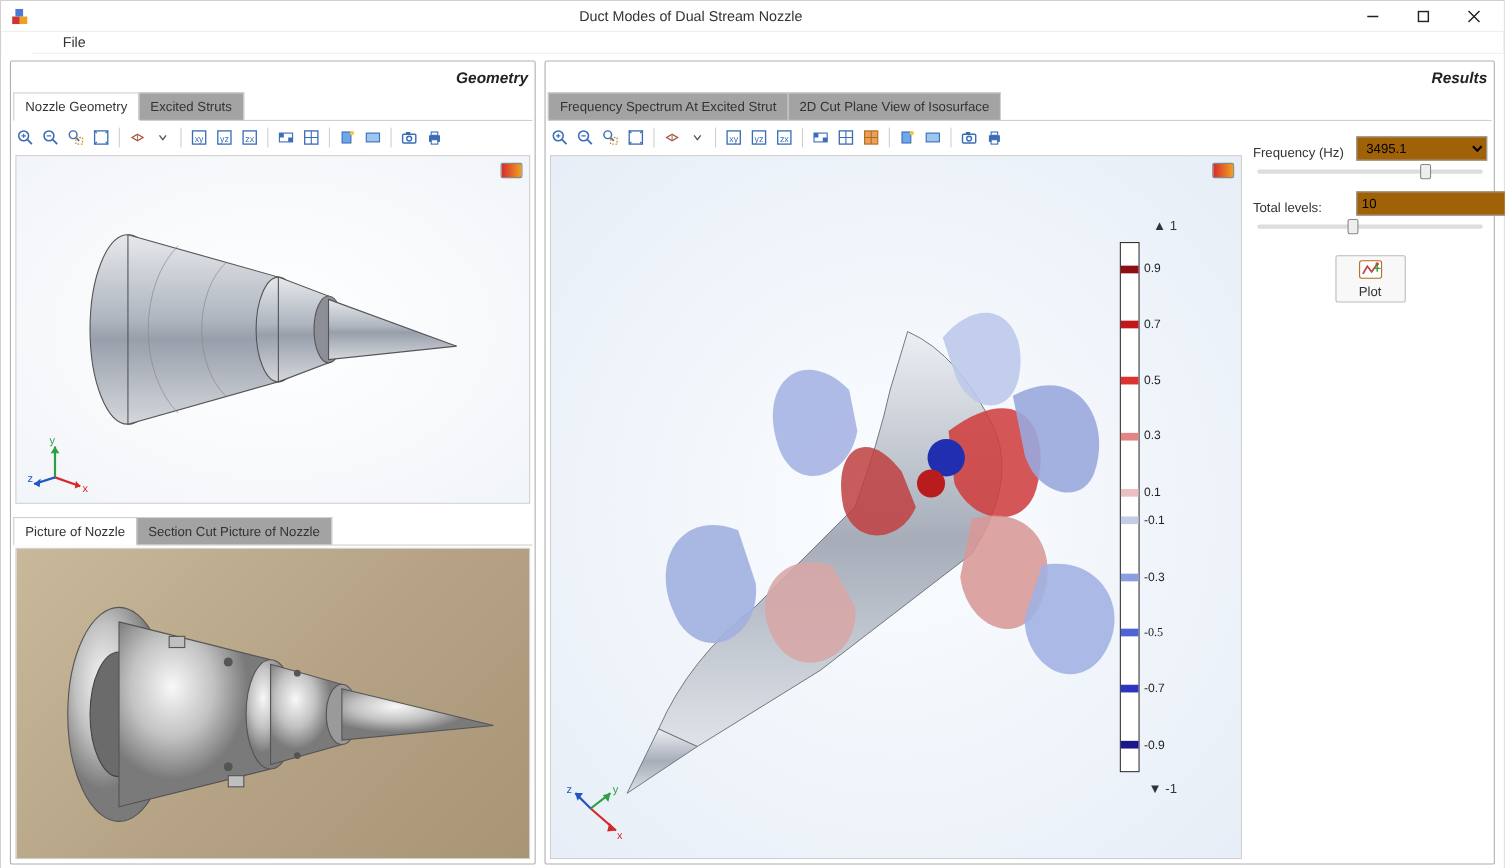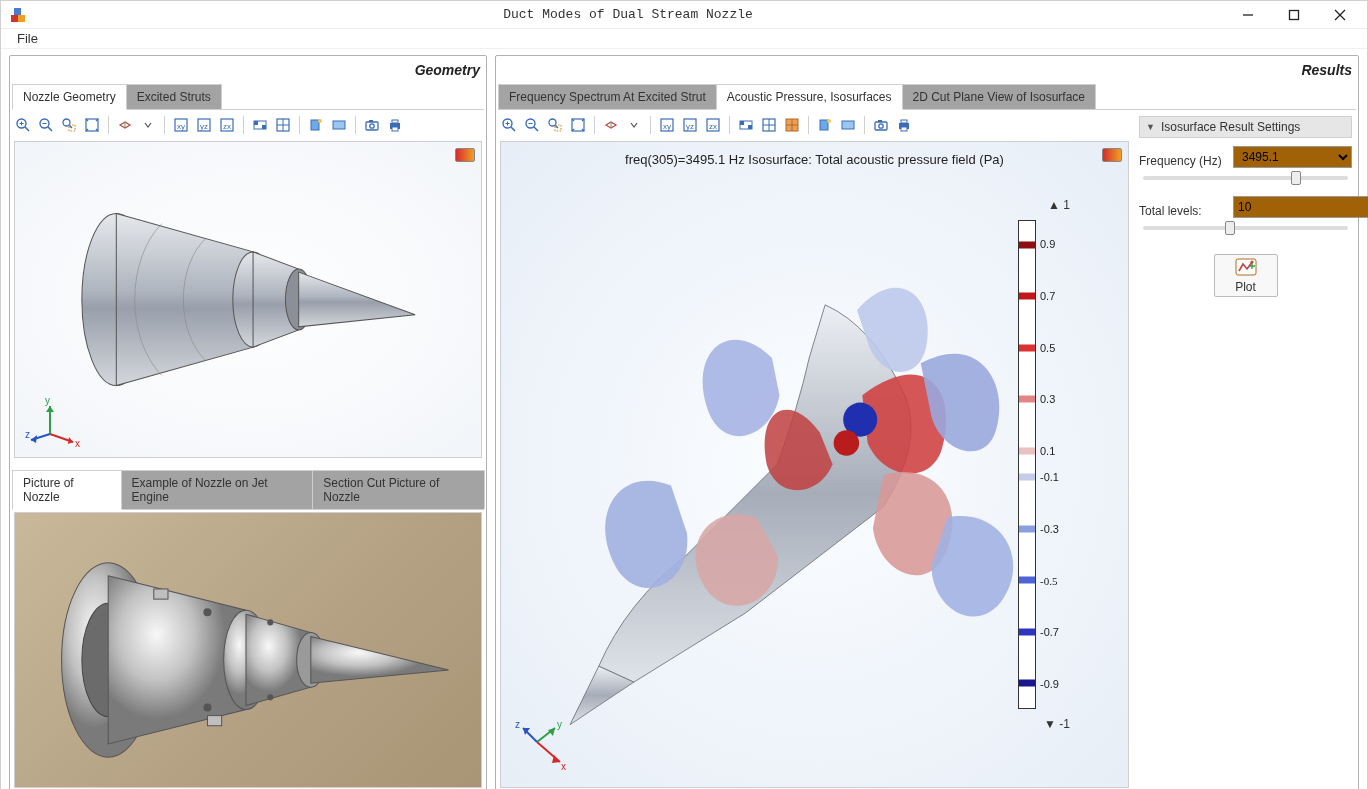--- a/index.html
+++ b/index.html
@@ -1,23 +1,23 @@
 <!DOCTYPE html>
 <html><head>
 <meta charset="utf-8">
 <style>
 * { box-sizing: border-box; margin: 0; padding: 0; font-family: "Segoe UI", Tahoma, sans-serif; }
 body { background: #fff; font-size: 12px; color: #333; }
 .window { width: 1368px; height: 789px; border: 1px solid #d0d0d0; display: flex; flex-direction: column; background: #fff; }
 .titlebar { height: 28px; display: flex; align-items: center; padding: 0 4px; background: #fff; border-bottom: 1px solid #eee; }
 .titlebar .app-icon { width: 14px; height: 14px; margin: 0 6px; display: inline-block; }
-.title-text { flex: 1; text-align: center; font-size: 13px; color: #333; font-family: Liberation Mono, monospace; }
+.title-text { flex: 1; text-align: center; font-size: 13px; color: #333; }
 .winbtns { display: flex; }
 .winbtn { width: 46px; height: 28px; display: flex; align-items: center; justify-content: center; font-size: 14px; cursor: pointer; }
-.menubar { height: 24px; display: flex; align-items: flex-start; padding: 0 8px; border-bottom: 1px solid #f0f0f0; }
+.menubar { height: 24px; display: flex; align-items: flex-start; padding: 0 20px; border-bottom: 1px solid #f0f0f0; margin-left: 28px; }
 .menu-item { padding: 2px 8px; font-size: 13px; cursor: pointer; }
 .content { flex: 1; display: flex; gap: 8px; padding: 6px 8px; background: #fff; }
 .panel { border: 1px solid #b0b0b0; border-radius: 2px; display: flex; flex-direction: column; background: #fff; padding: 2px; }
 .panel-left { width: 478px; }
 .panel-right { flex: 1; }
 .panel-title { text-align: right; font-style: italic; font-weight: bold; font-size: 14px; padding: 4px; color: #222; }
 .tabbar { display: flex; border-bottom: 1px solid #cfcfcf; margin-top: 2px; }
 .tab { padding: 5px 10px; border: 1px solid #cfcfcf; border-bottom: none; margin-right: -1px; background: #a3a3a3; font-size: 12px; cursor: pointer; position: relative; top: 0px; }
 .tab.active { background: #fff; border-bottom: 1px solid #fff; margin-bottom: -1px; }
 .toolbar { display: flex; align-items: center; gap: 1px; padding: 4px 0; border-bottom: 1px solid transparent; }
@@ -232,21 +232,20 @@
             <text x="20" y="10" font-size="10" fill="#2f9e44">y</text>
             <text x="0" y="44" font-size="10" fill="#2455c4">z</text>
           </svg>
           <span class="logo-badge"></span>
         </div>
       </div>
 
       <div class="left-lower" style="display:flex;flex-direction:column;flex:1;">
         <div class="tabbar">
           <div class="tab active">Picture of Nozzle</div>
-          <div class="tab">Example of Nozzle on Jet Engine</div>
           <div class="tab">Section Cut Picture of Nozzle</div>
         </div>
         <div class="picture-box">
           <svg width="100%" height="100%" viewBox="0 0 460 270">
             <defs>
               <radialGradient id="metal" cx="0.35" cy="0.35">
                 <stop offset="0%" stop-color="#f8f8f8"></stop>
                   <stop offset="55%" stop-color="#c2c2c2"></stop>
                   <stop offset="100%" stop-color="#7a7a7a"></stop>
               </radialGradient>
@@ -267,21 +266,20 @@
             <rect x="190" y="200" width="14" height="10" fill="#bfbfbf" stroke="#555"></rect>
           </svg>
         </div>
       </div>
     </div>
 
     <div class="panel panel-right">
       <div class="panel-title">Results</div>
       <div class="tabbar">
         <div class="tab">Frequency Spectrum At Excited Strut</div>
-        <div class="tab active">Acoustic Pressure, Isosurfaces</div>
         <div class="tab">2D Cut Plane View of Isosurface</div>
       </div>
       <div class="right-body">
         <div class="main-view">
           <div class="toolbar">
             <div class="tbtn">
                 <svg width="16" height="16">
                   <circle cx="6.5" cy="6.5" r="4.5" fill="none" stroke="#3a6db5" stroke-width="1.4"></circle>
                   <line x1="10" y1="10" x2="14" y2="14" stroke="#3a6db5" stroke-width="1.6"></line>
                   <line x1="4.5" y1="6.5" x2="8.5" y2="6.5" stroke="#3a6db5"></line>
@@ -381,21 +379,20 @@
               </div>
             <div class="tbtn">
                 <svg width="16" height="16">
                   <rect x="3" y="6" width="10" height="6" fill="#3a6db5"></rect>
                   <rect x="5" y="3" width="6" height="3" fill="none" stroke="#3a6db5"></rect>
                   <rect x="5" y="10" width="6" height="4" fill="#fff" stroke="#3a6db5"></rect>
                 </svg>
               </div>
           </div>
           <div class="viewport" style="background:radial-gradient(ellipse at center,#fbfdff 0%,#e7eef7 100%)">
-            <div class="chart-title">freq(305)=3495.1 Hz   Isosurface: Total acoustic pressure field (Pa)</div>
             <span class="logo-badge"></span>
 
             <svg width="100%" height="100%" viewBox="0 0 590 600">
               <defs>
                 <linearGradient id="steel2" x1="0" y1="0" x2="0" y2="1">
                     <stop offset="0%" stop-color="#eceff3"></stop>
                     <stop offset="50%" stop-color="#a6adb9"></stop>
                     <stop offset="100%" stop-color="#dfe3e9"></stop>
                   </linearGradient>
               </defs>
@@ -450,21 +447,20 @@
                 <div class="cb-tick" style="top: calc(52.6% - 0.936px);">-0.1</div>
                 <div class="cb-tick" style="top: calc(63.3% - 4.788px);">-0.3</div>
                 <div class="cb-tick" style="top: calc(73.8% - 8.568px); font-family: Liberation Serif, serif;">-0.5</div>
                 <div class="cb-tick" style="top: calc(84.4% - 12.384px);">-0.7</div>
                 <div class="cb-tick" style="top: calc(95% - 16.2px);">-0.9</div>
               </div>
           </div>
         </div>
 
         <div class="settings">
-          <div class="settings-header">Isosurface Result Settings</div>
           <div class="form-row">
             <label>Frequency (Hz)</label>
             <select><option>3495.1</option></select>
           </div>
           <div class="slider-track">
               <div class="slider-knob" style="left:72%"></div>
             </div>
           <div class="form-row" style="margin-top:16px">
             <label>Total levels:</label>
             <input type="text" value="10" style="">

